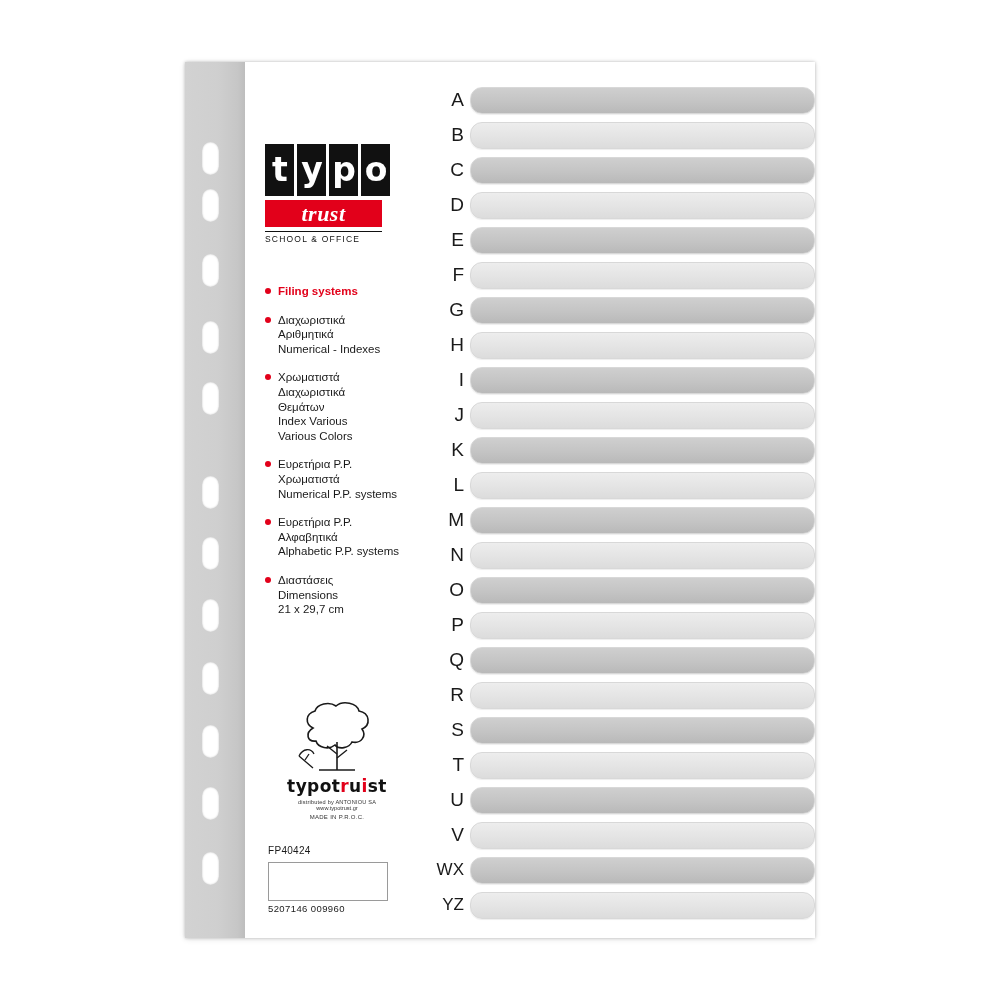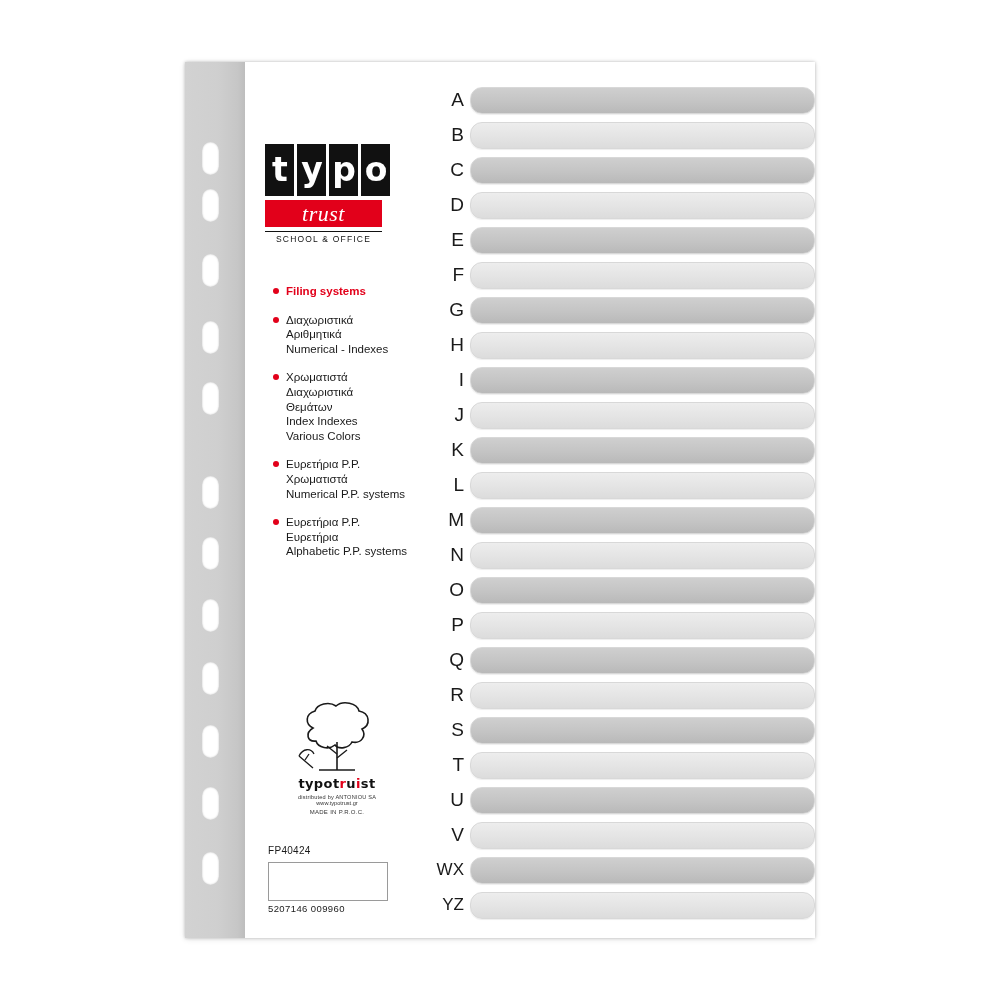--- a/index.html
+++ b/index.html
@@ -81,41 +81,41 @@
     letter-spacing: -1px;
   }
   #logo-trust {
     margin-top: 4px;
     width: 117px;
     height: 27px;
     background: #e2001a;
     color: #ffffff;
     font-family: "Liberation Serif", serif;
     font-style: italic;
-    font-weight: 400;
+    font-weight: 700;
     font-size: 22px;
     line-height: 27px;
     text-align: center;
     letter-spacing: 0.5px;
   }
   #logo-tagline {
     margin-top: 4px;
     width: 117px;
-    text-align: center;
+    text-align: left;
     font-size: 8.5px;
     letter-spacing: 1.2px;
     color: #111111;
     border-top: 1px solid #111111;
     padding-top: 2px;
   }
 
   
   #feature-list {
     position: absolute;
-    left: 28px;
+    left: 20px;
     top: 222px;
     width: 148px;
   }
   .feature {
     position: relative;
     margin-bottom: 14px;
     padding-left: 13px;
     font-size: 11.5px;
     line-height: 14.6px;
     color: #1a1a1a;
@@ -144,21 +144,21 @@
     left: 22px;
     top: 636px;
     width: 140px;
     text-align: center;
   }
   #emblem svg { display: block; margin: 0 auto; }
   #emblem-word {
     margin-top: 2px;
     font-family: "DejaVu Sans", sans-serif;
     font-weight: 700;
-    font-size: 13px;
+    font-size: 17px;
     letter-spacing: 0.4px;
     color: #111111;
   }
   #emblem-word .red-i { color: #e2001a; }
   #emblem-sub1 {
     margin-top: 3px;
     font-size: 5.6px;
     letter-spacing: 0.2px;
     color: #333333;
   }
@@ -301,38 +301,44 @@
         <span class="line">Διαχωριστικά</span>
         <span class="line">Αριθμητικά</span>
         <span class="line">Numerical - Indexes</span>
       </div>
 
       <div class="feature">
         <span class="dot"></span>
         <span class="line">Χρωματιστά</span>
         <span class="line">Διαχωριστικά</span>
         <span class="line">Θεμάτων</span>
-        <span class="line">Index Indexes</span>
+        <span class="line">Index Various</span>
         <span class="line">Various Colors</span>
       </div>
 
       <div class="feature">
         <span class="dot"></span>
         <span class="line">Ευρετήρια P.P.</span>
         <span class="line">Χρωματιστά</span>
         <span class="line">Numerical P.P. systems</span>
       </div>
 
       <div class="feature">
         <span class="dot"></span>
         <span class="line">Ευρετήρια P.P.</span>
-        <span class="line">Ευρετήρια</span>
+        <span class="line">Αλφαβητικά</span>
         <span class="line">Alphabetic P.P. systems</span>
       </div>
 
+      <div class="feature">
+        <span class="dot"></span>
+        <span class="line">Διαστάσεις</span>
+        <span class="line">Dimensions</span>
+        <span class="line">21 x 29,7 cm</span>
+      </div>
 
     </div>
 
     <div id="emblem">
       <svg width="108" height="76" viewBox="0 0 108 76">
         <path d="M30 30 C22 26, 22 16, 32 13 C34 6, 46 3, 53 8 C60 2, 74 5, 76 13 C87 15, 88 27, 79 31
                  C84 38, 78 46, 69 44 C66 50, 56 52, 52 47 C46 52, 35 50, 33 43 C24 44, 22 35, 30 30 Z" fill="none" stroke="#1a1a1a" stroke-width="1.6"></path>
         <path d="M54 44 L54 72" fill="none" stroke="#1a1a1a" stroke-width="1.6"></path>
         <path d="M54 56 L44 48 M54 60 L64 52" fill="none" stroke="#1a1a1a" stroke-width="1.4"></path>
         <path d="M16 58 C20 50, 28 50, 31 56 M16 58 L30 70 M22 62 L26 56" fill="none" stroke="#1a1a1a" stroke-width="1.3"></path>

